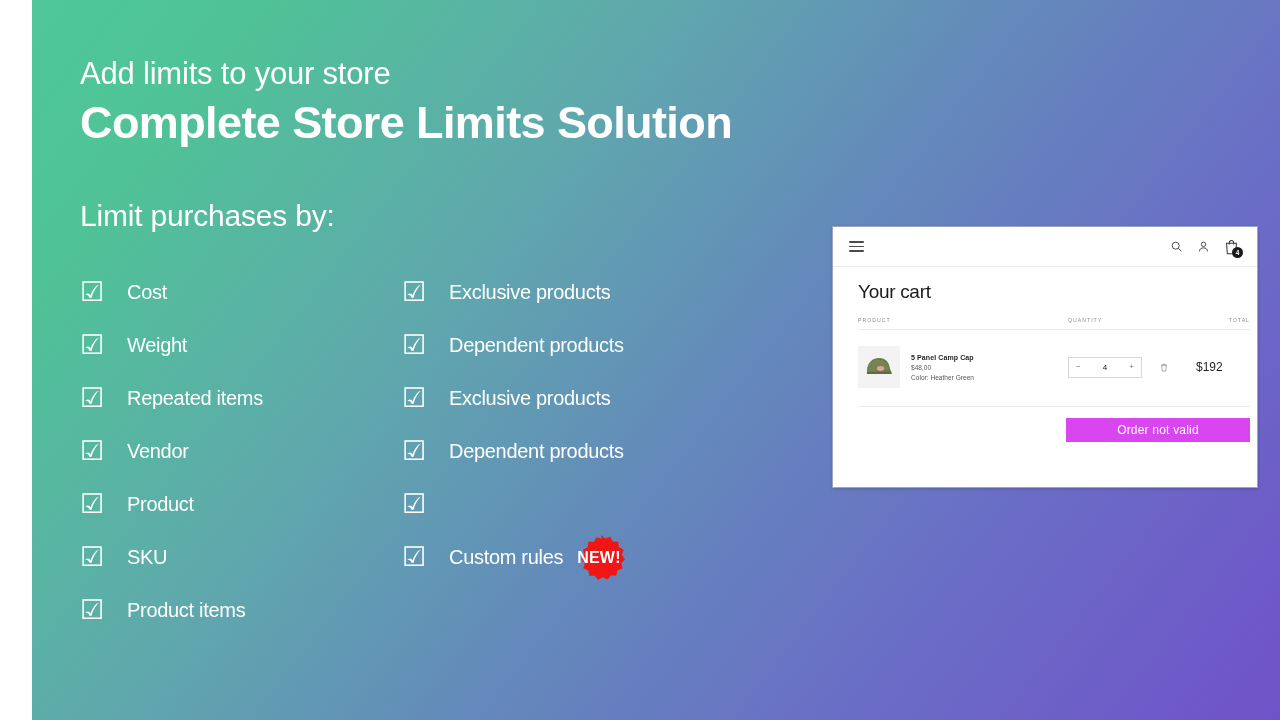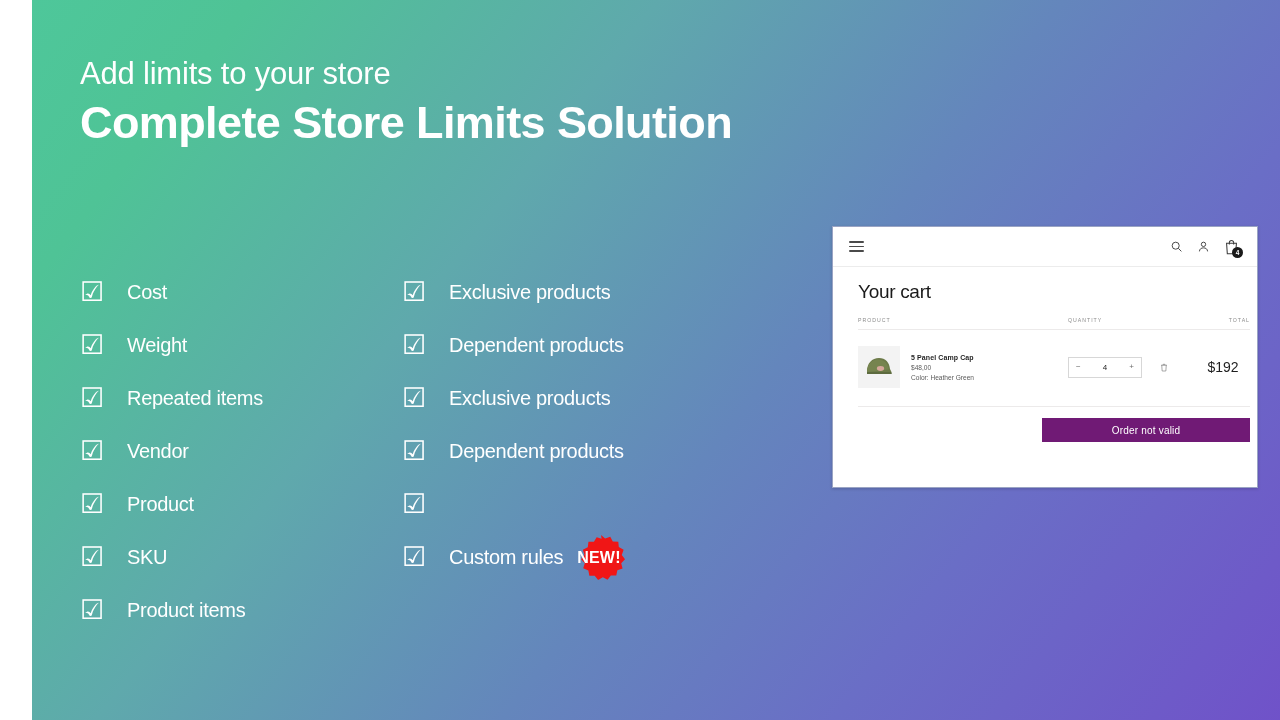--- a/index.html
+++ b/index.html
@@ -211,44 +211,45 @@
     border: 1px solid #d7d7d7;
     width: 74px;
     height: 21px;
     justify-content: space-between;
     padding: 0 7px;
   }
   .stepper .sym { font-size: 8px; color: #6d6d6d; line-height: 1; }
   .stepper .qty { font-size: 8px; color: #1f1f1f; }
   .trash svg { display: block; }
 
-  .item-total { flex: 1 1 auto; text-align: center; font-size: 14px; color: #1f1f1f; }
+  .item-total { flex: 1 1 auto; text-align: left; font-size: 12px; color: #1f1f1f; }
 
   .cart-footer { display: flex; justify-content: flex-end; padding-top: 11px; }
   .checkout-btn {
-    width: 208px;
+    width: 184px;
     height: 24px;
-    background: #701a75;
-    color: #ffffff;
-    font-size: 10px;
+    background: #d946ef;
+    color: #ffffff;
+    font-size: 12px;
     letter-spacing: 0.2px;
     display: flex;
     align-items: center;
     justify-content: center;
     border: none;
     font-family: "Liberation Sans", sans-serif;
   }
 </style>
 </head>
 <body>
 
 <div class="stage">
 
   <div class="eyebrow">Add limits to your store</div>
   <div class="headline">Complete Store Limits Solution</div>
+  <div class="subhead">Limit purchases by:</div>
 
   <div class="list list-left">
     <div class="check-row">
       <span class="check-box">☑</span>
       <span class="check-label">Cost</span>
     </div>
     <div class="check-row">
       <span class="check-box">☑</span>
       <span class="check-label">Weight</span>
     </div>

